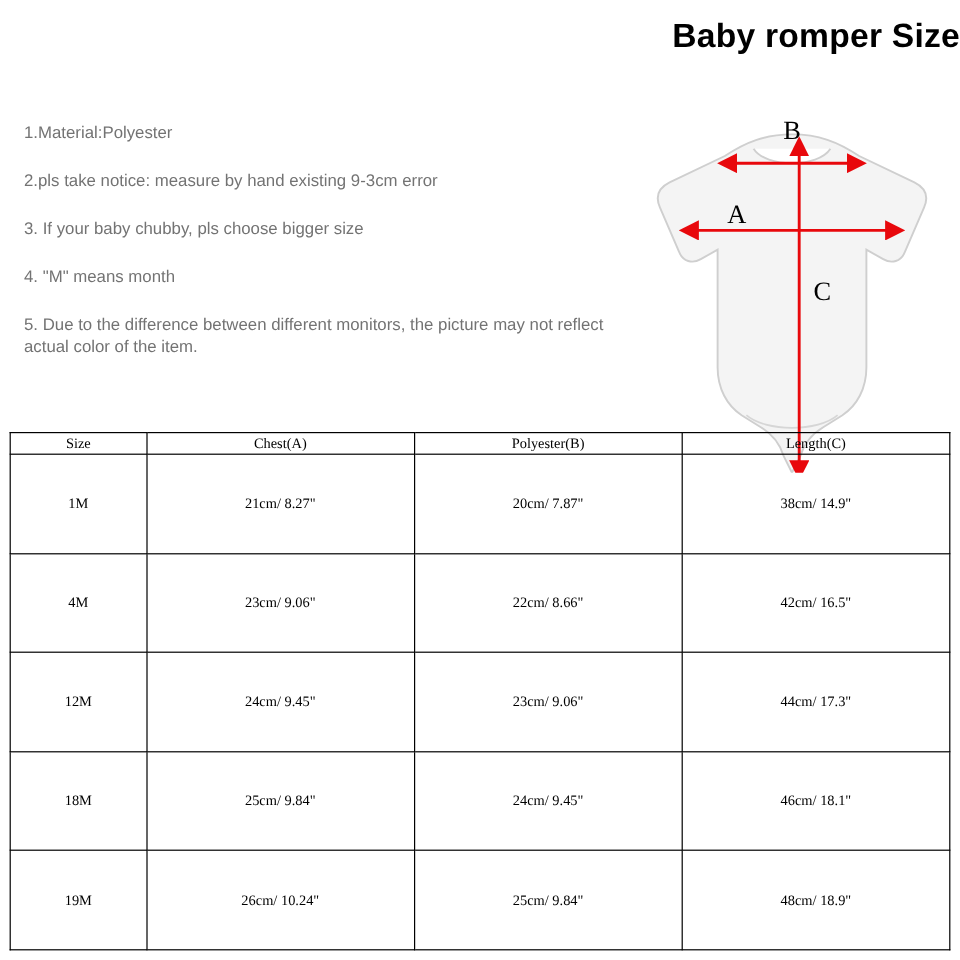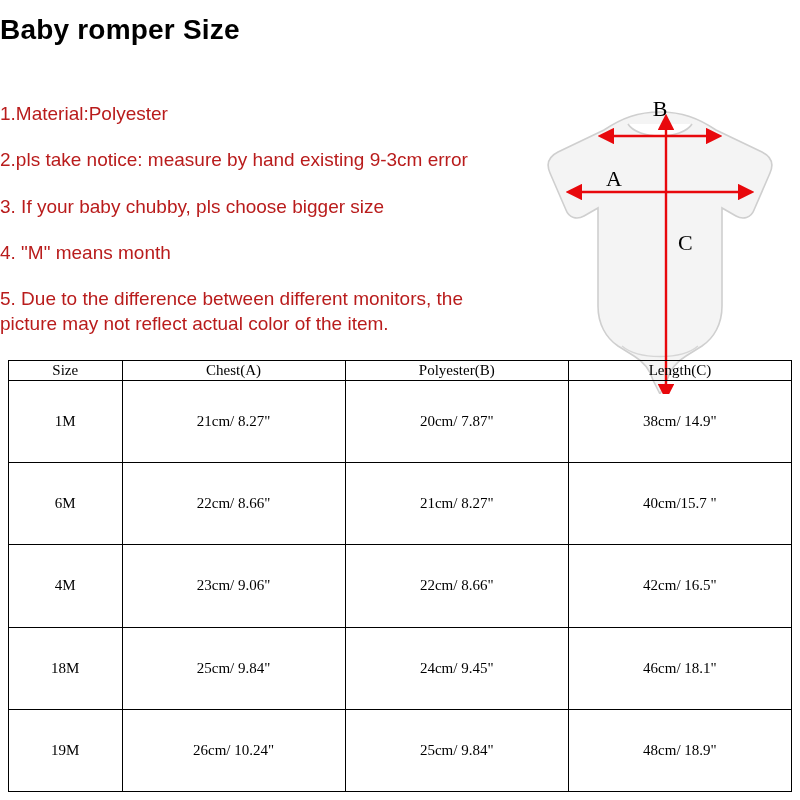--- a/index.html
+++ b/index.html
@@ -11,42 +11,42 @@
   }
   .page {
     position: relative;
     width: 800px; height: 800px;
     background: #fff;
     overflow: hidden;
   }
 
   
   .title {
-    text-align: left;
+    text-align: right;
     font-family: "Liberation Sans", sans-serif;
     font-weight: bold;
     font-size: 28px;
     color: #000;
     padding-top: 14px;
     letter-spacing: 0.2px;
   }
 
   
   .upper {
     position: relative;
     height: 290px;
   }
   .notes {
     position: absolute;
-    left: 0;
+    left: 20px;
     top: 56px;
     width: 510px;
     font-family: "Liberation Sans", sans-serif;
-    font-size: 19px;
-    color: #b91c1c;
+    font-size: 14px;
+    color: #737373;
     line-height: 1.28;
   }
   .notes p {
     margin: 0 0 22px 0;
   }
   .notes p.last { margin-bottom: 12px; }
 
   
   .illus {
     position: absolute;
@@ -69,21 +69,21 @@
     width: 100%;
     height: 100%;
     border-collapse: collapse;
     table-layout: fixed;
   }
   table.size-table td, table.size-table th {
     border: 1px solid #000;
     text-align: center;
     vertical-align: middle;
     font-family: "Liberation Serif", serif;
-    font-size: 15px;
+    font-size: 12px;
     color: #000;
     font-weight: normal;
   }
   table.size-table col.c0 { width: 14.5%; }
   table.size-table col.c1 { width: 28.5%; }
   table.size-table col.c2 { width: 28.5%; }
   table.size-table col.c3 { width: 28.5%; }
 
   .hdr-size {
     color: #e8080c;
@@ -197,32 +197,32 @@
         </tr>
       </thead>
       <tbody>
         <tr>
           <td class="size-cell">1M</td>
           <td class="val-cell">21cm/ 8.27"</td>
           <td class="val-cell">20cm/ 7.87"</td>
           <td class="val-cell">38cm/ 14.9"</td>
         </tr>
         <tr>
-          <td class="size-cell">6M</td>
-          <td class="val-cell">22cm/ 8.66"</td>
-          <td class="val-cell">21cm/ 8.27"</td>
-          <td class="val-cell">40cm/15.7 "</td>
-        </tr>
-        <tr>
           <td class="size-cell">4M</td>
           <td class="val-cell">23cm/ 9.06"</td>
           <td class="val-cell">22cm/ 8.66"</td>
           <td class="val-cell">42cm/ 16.5"</td>
         </tr>
         <tr>
+          <td class="size-cell">12M</td>
+          <td class="val-cell">24cm/ 9.45"</td>
+          <td class="val-cell">23cm/ 9.06"</td>
+          <td class="val-cell">44cm/ 17.3"</td>
+        </tr>
+        <tr>
           <td class="size-cell">18M</td>
           <td class="val-cell">25cm/ 9.84"</td>
           <td class="val-cell">24cm/ 9.45"</td>
           <td class="val-cell">46cm/ 18.1"</td>
         </tr>
         <tr>
           <td class="size-cell">19M</td>
           <td class="val-cell">26cm/ 10.24"</td>
           <td class="val-cell">25cm/ 9.84"</td>
           <td class="val-cell">48cm/ 18.9"</td>

